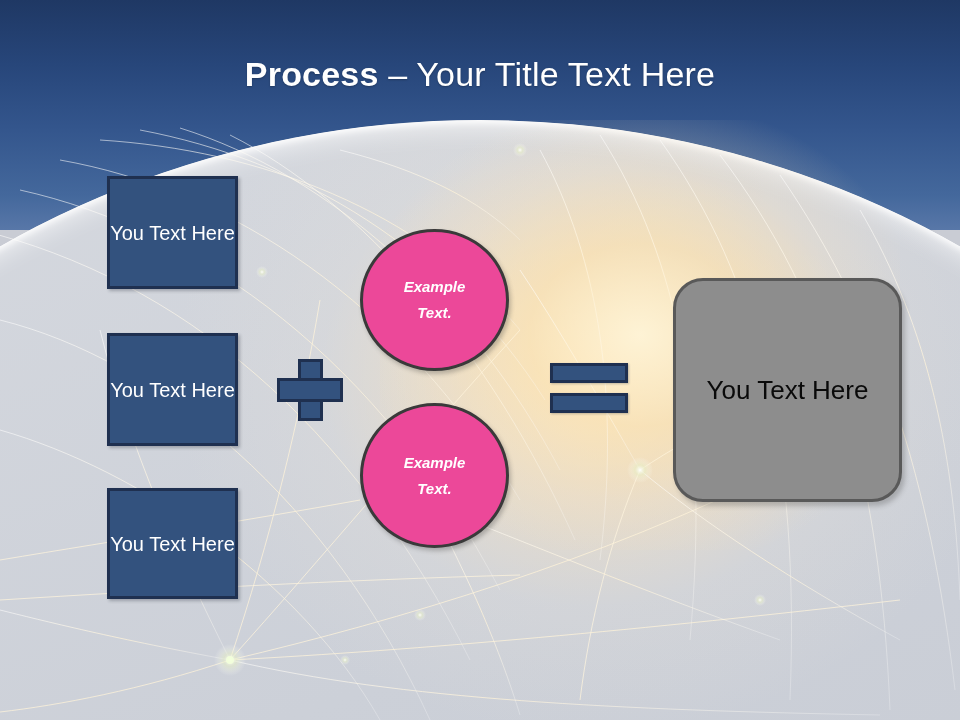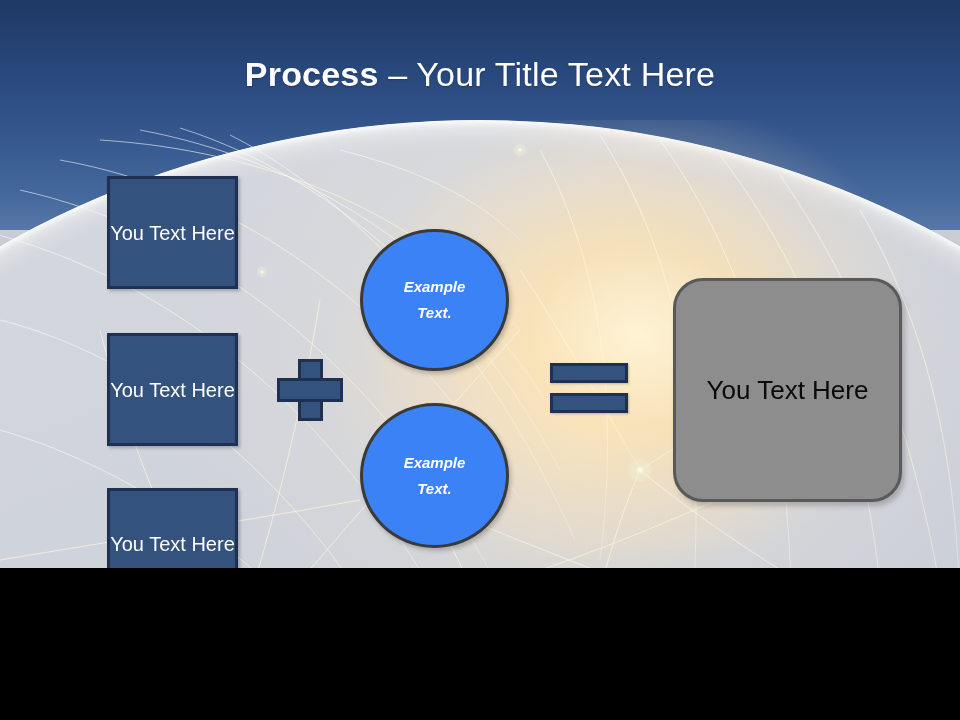--- a/index.html
+++ b/index.html
@@ -7,21 +7,21 @@
     padding: 0;
     background: #000;
   }
   body {
     font-family: "Liberation Sans", sans-serif;
   }
 
   #slide {
     position: relative;
     width: 960px;
-    height: 568px;
+    height: 720px;
     overflow: hidden;
     background: #c9ccd4;
   }
 
   
   .bg-sky {
     position: absolute;
     left: 0; top: 0;
     width: 960px; height: 230px;
     background: linear-gradient(to bottom, #1f3864 0%, #27467a 28%, #33558c 55%, #44689c 85%, #5877a8 100%);
@@ -142,21 +142,21 @@
     box-shadow: 1px 1px 2px rgba(40,45,60,0.28);
   }
   .eq1 { left: 550px; top: 363px; width: 78px; height: 20px; }
   .eq2 { left: 550px; top: 393px; width: 78px; height: 20px; }
 
   
   .circ {
     position: absolute;
     box-sizing: border-box;
     border-radius: 50%;
-    background: #3b82f6;
+    background: #ec4899;
     border: 3px solid #3a3a3a;
     color: #ffffff;
     font-size: 15px;
     font-weight: bold;
     font-style: italic;
     line-height: 26px;
     display: flex;
     align-items: center;
     justify-content: center;
     text-align: center;

